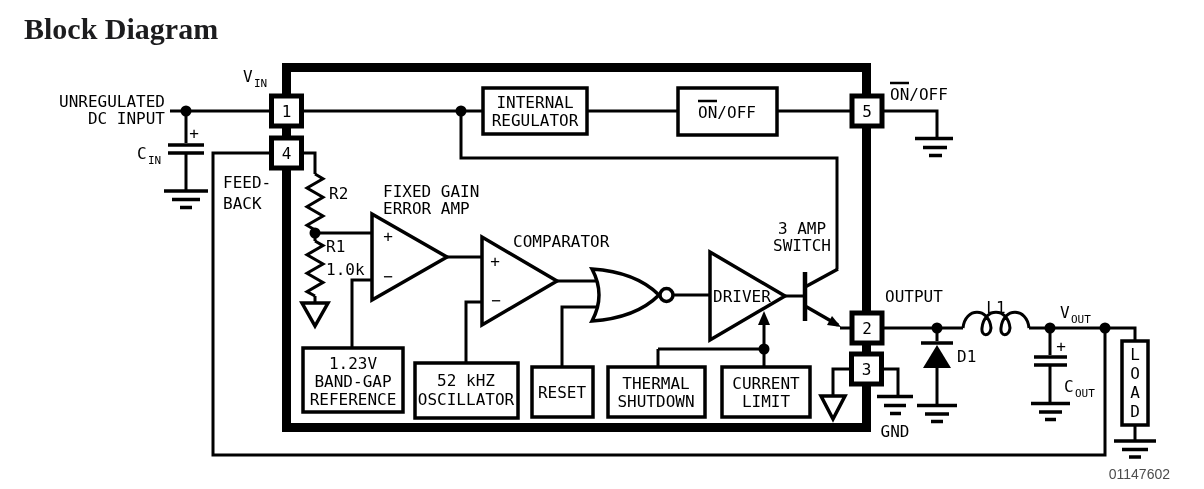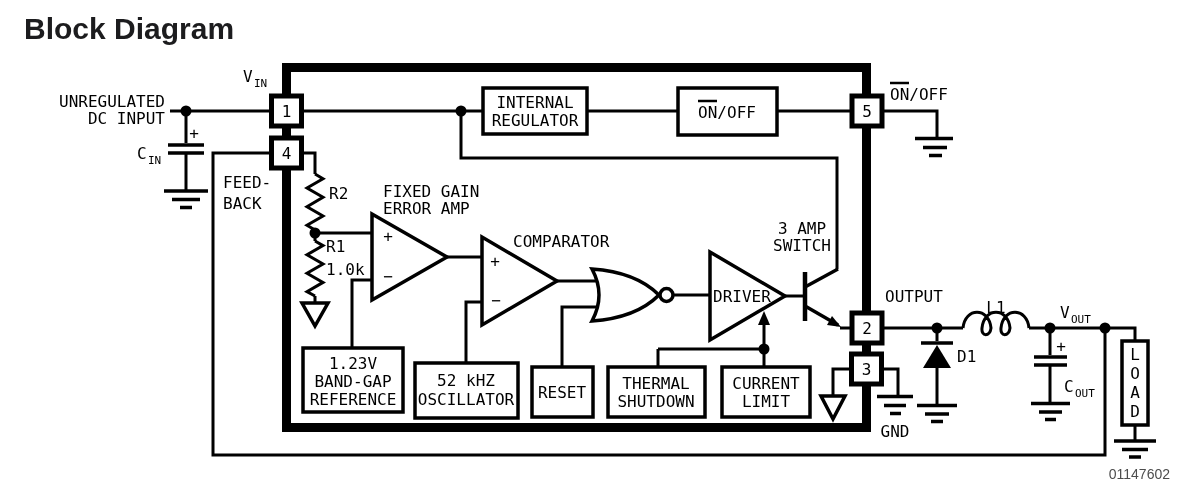--- a/index.html
+++ b/index.html
@@ -1,18 +1,18 @@
 <!DOCTYPE html>
 <html><head>
 <meta charset="utf-8">
 <style>
   html,body{margin:0;padding:0;background:#fff;}
   .page{position:relative;width:1204px;height:489px;background:#fff;overflow:hidden;}
   .doc-title{position:absolute;left:24px;top:12px;
-    font-family:Liberation Sans, sans-serif;font-weight:bold;font-size:30px;
+    font-family:Liberation Serif, serif;font-weight:bold;font-size:30px;
     color:#1c1c1e;letter-spacing:0px;}
   svg{position:absolute;left:0;top:0;}
   .sch{font-family:"DejaVu Sans Mono",monospace;font-size:16px;fill:#000;}
   .sm{font-size:11px;}
   .pn{font-family:"Liberation Sans",sans-serif;font-size:14px;fill:#4d4d4d;}
   .w{stroke:#000;stroke-width:3;fill:none;}
   .w2{stroke:#000;stroke-width:3.5;fill:none;}
   .bar{stroke:#000;stroke-width:3.5;fill:none;}
   .box{fill:#fff;stroke:#000;stroke-width:3.5;}
   .tri{fill:#fff;stroke:#000;stroke-width:3.5;}

